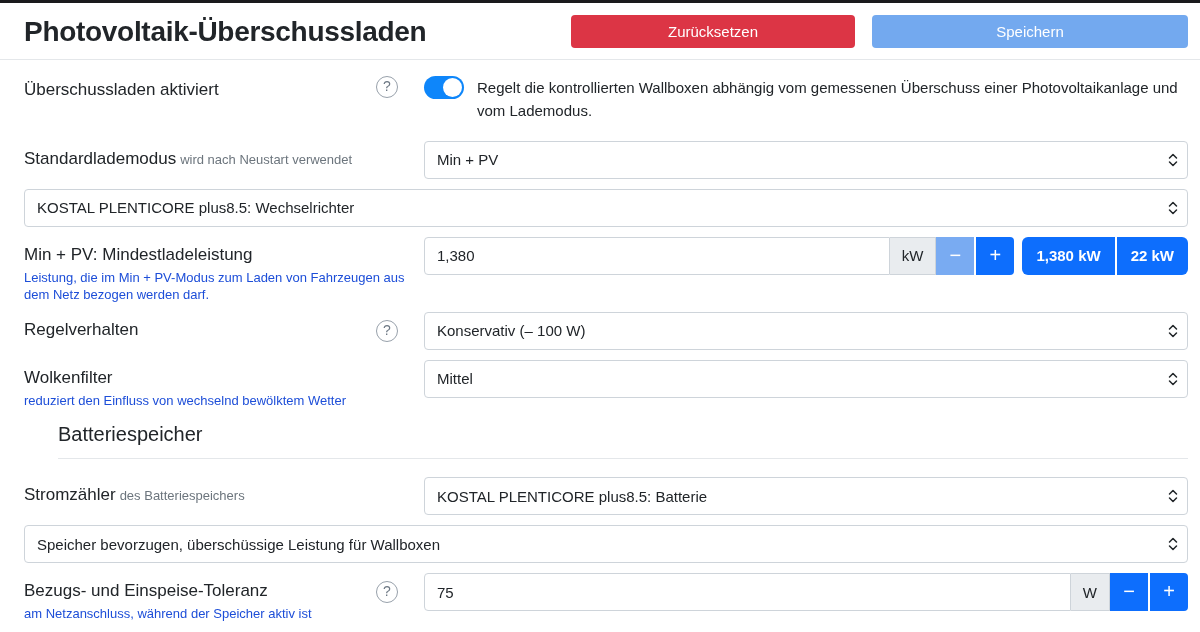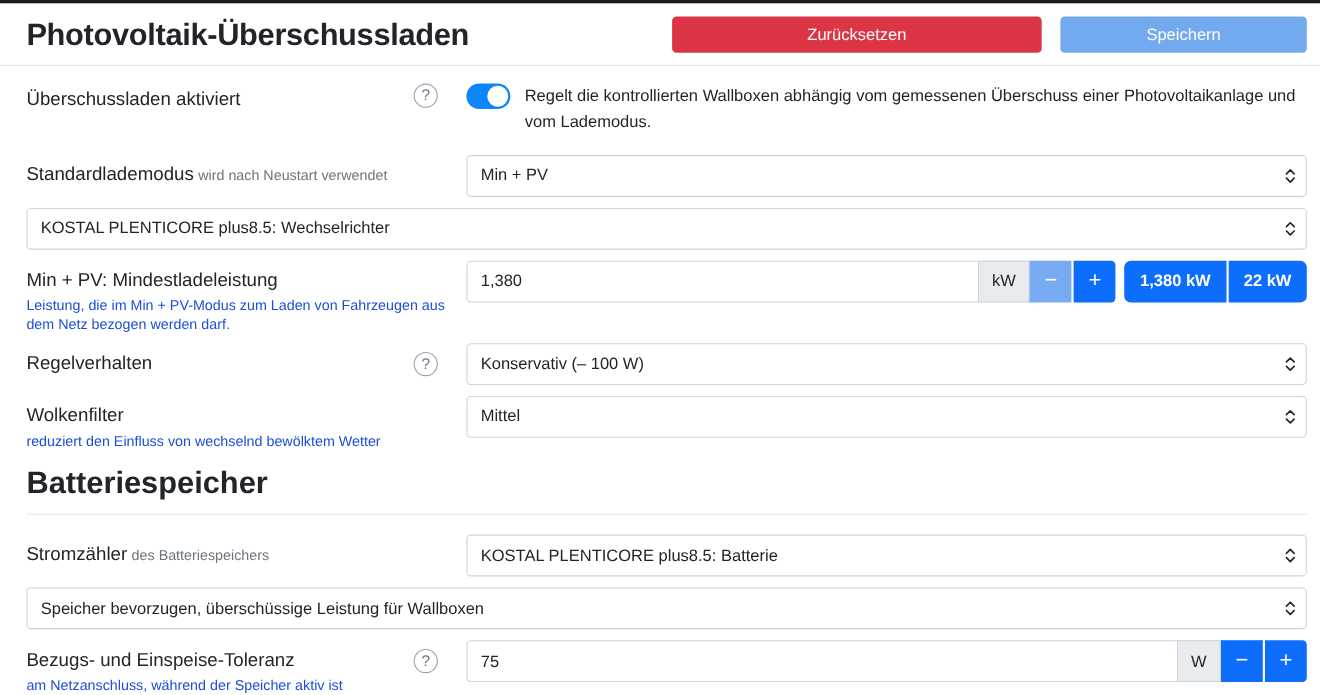--- a/index.html
+++ b/index.html
@@ -18,22 +18,22 @@
     align-items: flex-end;
     padding: 12px 12px 11px 24px;
     border-bottom: 1px solid #e4e7ea;
   }
   .title { font-size: 28px; font-weight: 700; letter-spacing: -0.3px; }
   .hbtns { margin-left: auto; display: flex; gap: 17px; }
   .hbtn {
     height: 33px; border: none; border-radius: 4px;
     font-size: 15px; color: #fff; font-family: inherit; cursor: pointer;
   }
-  .btn-reset { width: 336px; background: #dc3545; }
-  .btn-save  { width: 224px; background: #73a9ef; }
+  .btn-reset { width: 284px; background: #dc3545; }
+  .btn-save  { width: 316px; background: #73a9ef; }
 
   
   .content { padding: 12px 12px 0 24px; }
 
   .row { display: flex; align-items: flex-start; }
   .lcol { width: 400px; flex: none; display: flex; align-items: flex-start; }
   .ltext { flex: 1; padding-top: 8px; padding-right: 10px; }
   .label { font-size: 17px; color: #212529; }
   .sub { font-size: 13px; color: #6c757d; margin-left: 4px; }
   .ldesc { font-size: 13px; color: #1d4ed8; margin-top: 4px; line-height: 1.35; }
@@ -97,23 +97,24 @@
   .badge {
     background: #0d6efd; color: #fff; font-size: 15px; font-weight: 700;
     display: flex; align-items: center; padding: 0 14px; border: none;
     font-family: inherit; cursor: pointer;
   }
   .badge-first { border-radius: 6px 0 0 6px; }
   .badge-last  { border-radius: 0 6px 6px 0; }
 
   
   .section-h {
-    font-size: 28px; font-weight: 700;
+    font-size: 20px; font-weight: 400;
     margin-top: 14px; padding-bottom: 12px;
     border-bottom: 1px solid #e4e7ea;
+    margin-left: 34px;
   }
 
   
   .mb18 { margin-bottom: 18px; }
   .mb10 { margin-bottom: 10px; }
   .mb8  { margin-bottom: 8px; }
   .mt18 { margin-top: 18px; }
   .desc-narrow { max-width: 392px; }
 </style>
 </head>

